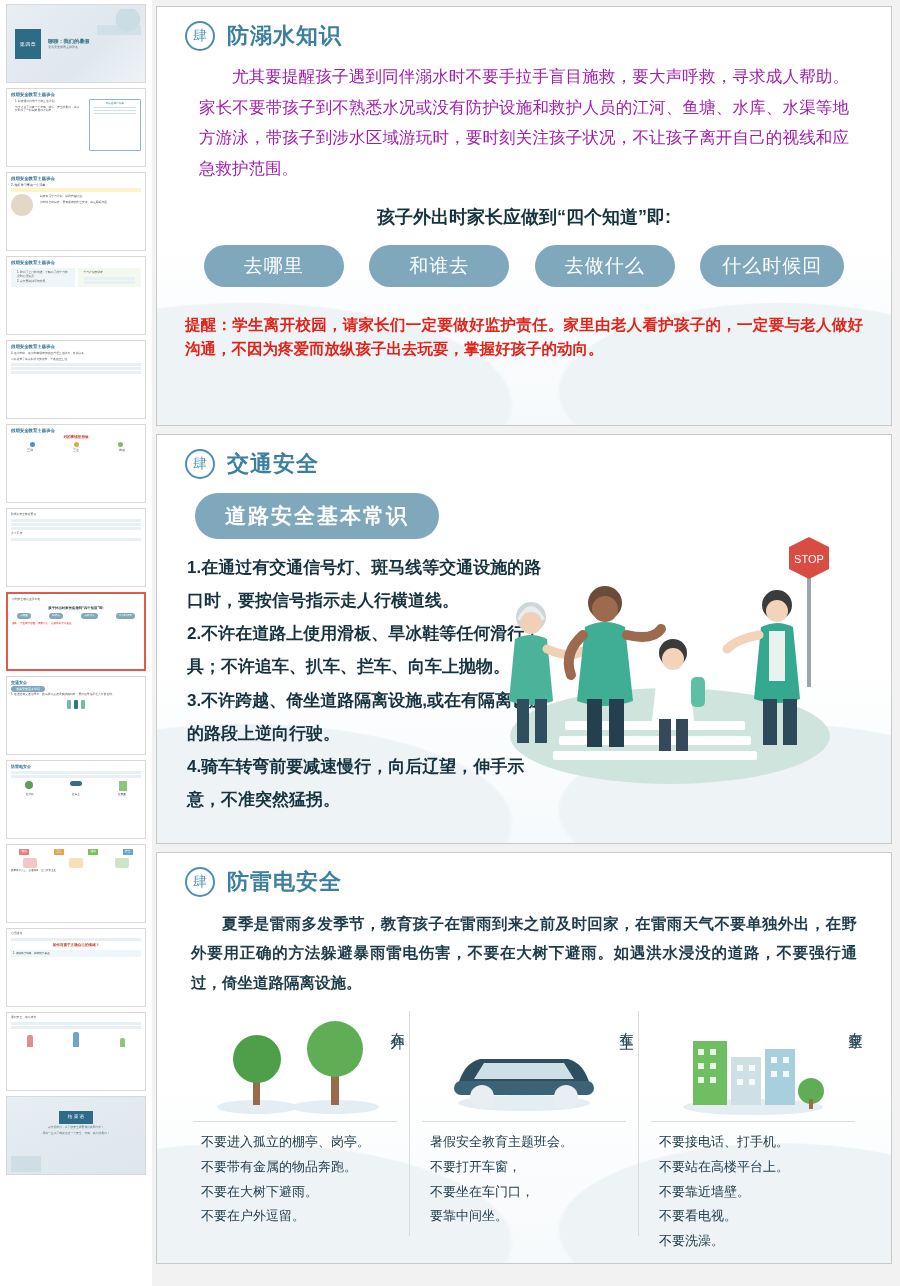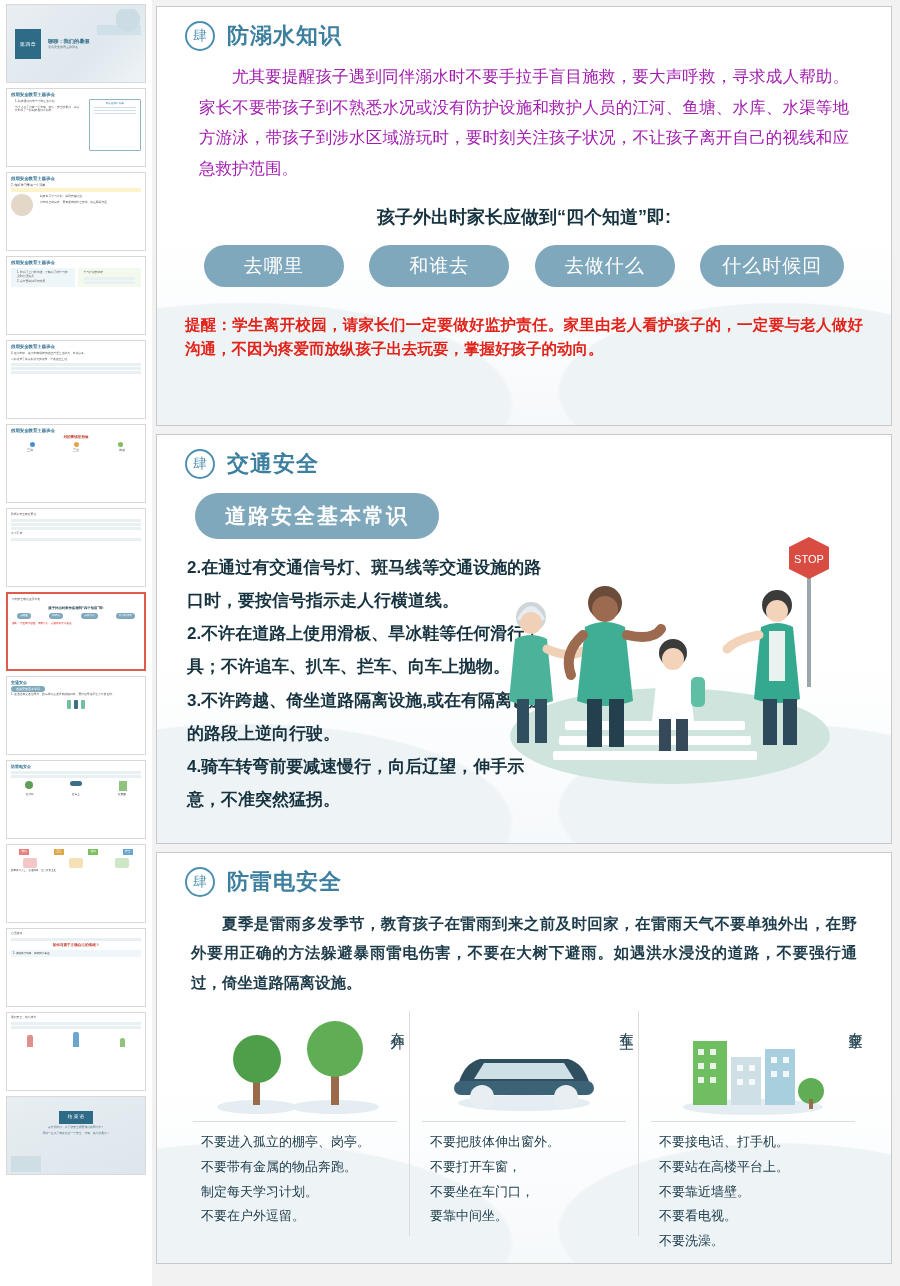--- a/index.html
+++ b/index.html
@@ -467,21 +467,21 @@
       <div class="sec-head">
         <div class="sec-circle">
             <span>肆</span>
           </div>
         <div class="sec-title">交通安全</div>
       </div>
 
       <div class="banner">道路安全基本常识</div>
 
       <div class="rules">
-        <div>2.在通过有交通信号灯、斑马线等交通设施的路口时，要按信号指示走人行横道线。</div>
+        <div>1.在通过有交通信号灯、斑马线等交通设施的路口时，要按信号指示走人行横道线。</div>
         <div>2.不许在道路上使用滑板、旱冰鞋等任何滑行工具；不许追车、扒车、拦车、向车上抛物。</div>
         <div>3.不许跨越、倚坐道路隔离设施,或在有隔离设施的路段上逆向行驶。</div>
         <div>4.骑车转弯前要减速慢行，向后辽望，伸手示意，不准突然猛拐。</div>
       </div>
 
       
       <svg class="illus" viewBox="0 0 420 270">
         <ellipse cx="215" cy="205" rx="160" ry="48" fill="#cfe4dc"></ellipse>
 
         <g fill="#ffffff">
@@ -555,40 +555,40 @@
               <circle cx="62" cy="48" r="24" fill="#4e9e4a"></circle>
               <rect x="136" y="52" width="8" height="42" fill="#9a6b4a"></rect>
               <circle cx="140" cy="38" r="28" fill="#5fae55"></circle>
             </svg>
           </div>
           <div class="col-label">在户外</div>
           <div class="hsep"></div>
           <div class="col-list">
             <div>不要进入孤立的棚亭、岗亭。</div>
             <div>不要带有金属的物品奔跑。</div>
-            <div>制定每天学习计划。</div>
+            <div>不要在大树下避雨。</div>
             <div>不要在户外逗留。</div>
           </div>
         </div>
 
         <div class="col">
           <div class="col-art">
             <svg viewBox="0 0 200 108" width="100%" height="108">
               <ellipse cx="100" cy="92" rx="66" ry="8" fill="#e3edf2"></ellipse>
               <path d="M34 74 q6 -22 22 -26 h88 q16 4 22 26 z" fill="#2f4f5e"></path>
               <rect x="30" y="70" width="140" height="14" rx="7" fill="#3b6275"></rect>
               <path d="M60 52 h80 l10 16 h-100 z" fill="#cfdfe6"></path>
               <circle cx="58" cy="86" r="12" fill="#e8eef1"></circle>
               <circle cx="142" cy="86" r="12" fill="#e8eef1"></circle>
             </svg>
           </div>
           <div class="col-label">在车上</div>
           <div class="hsep"></div>
           <div class="col-list">
-            <div>不要把肢体伸出窗外。</div>
+            <div>暑假安全教育主题班会。</div>
             <div>不要打开车窗，</div>
             <div>不要坐在车门口，</div>
             <div>要靠中间坐。</div>
           </div>
         </div>
 
         <div class="col">
           <div class="col-art">
             <svg viewBox="0 0 200 108" width="100%" height="108">
               <ellipse cx="100" cy="96" rx="70" ry="8" fill="#e3edf2"></ellipse>

